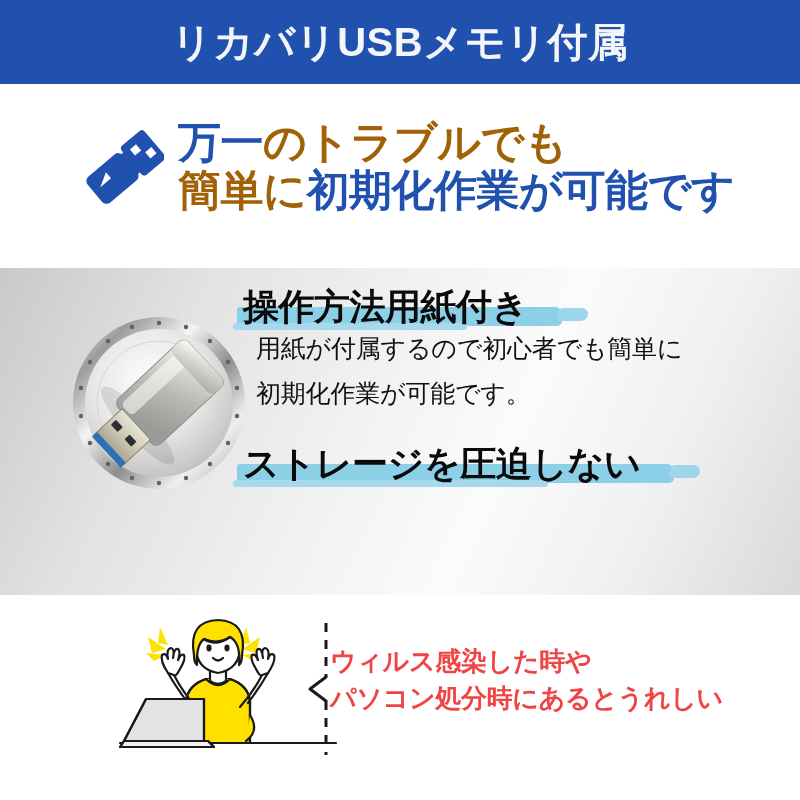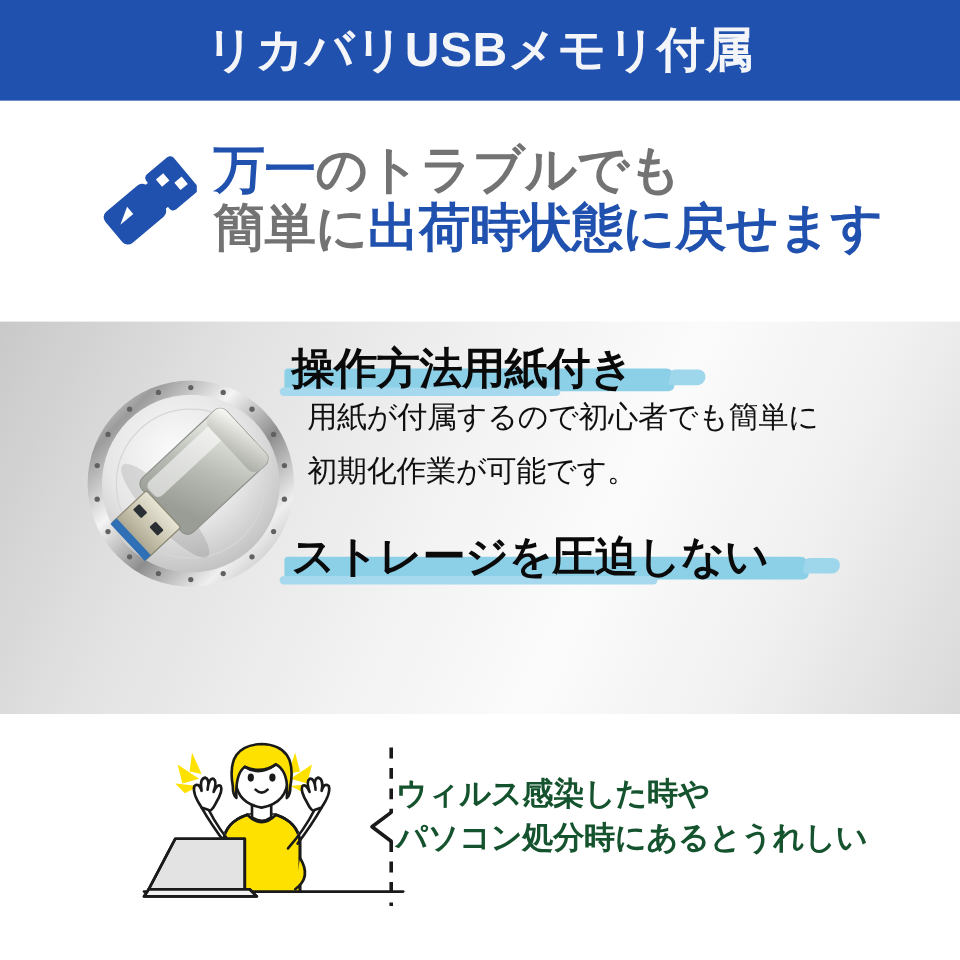--- a/index.html
+++ b/index.html
@@ -35,21 +35,21 @@
     position:absolute; left:78px; top:34px;
     display:flex; align-items:flex-start;
   }
   .usb-icon { width:86px; height:92px; margin-top:6px; flex:0 0 auto; }
   .hero-text { margin-left:14px; }
   .hero-line {
     font-size:43px; font-weight:bold; line-height:1.12;
     white-space:nowrap; letter-spacing:-0.5px;
   }
   .t-blue { color:#2051ae;text-align:center; }
-  .t-black { color:#737373; }
+  .t-black { color:#a16207; }
 
   
   .features {
     position:absolute; left:0; top:268px; width:800px; height:327px;
     background:
       linear-gradient(115deg,
         #c9c9c9 0%,
         #e2e2e2 22%,
         #f2f2f2 45%,
         #fbfbfb 62%,
@@ -100,21 +100,21 @@
 
   
   .bottom {
     position:absolute; left:0; top:595px; width:800px; height:205px;
     background:#ffffff;
   }
   .illus { position:absolute; left:118px; top:20px; width:220px; height:160px; }
   .brace { position:absolute; left:300px; top:24px; width:40px; height:140px; }
   .bottom-text { position:absolute; left:330px; top:48px; }
   .bottom-line {
-    font-size:26px; font-weight:bold; color:#14532d;
+    font-size:26px; font-weight:bold; color:#ef4444;
     line-height:1.42; white-space:nowrap; letter-spacing:-0.3px;
   }
 </style>
 </head>
 <body>
 
 <div id="page">
 
   <div class="banner">
     <div class="banner-title">リカバリUSBメモリ付属</div>
@@ -138,21 +138,21 @@
             <rect x="73" y="48" width="8" height="8" fill="#ffffff"></rect>
           </g>
         </svg>
       </div>
 
       <div class="hero-text">
         <div class="hero-line">
           <span class="t-blue">万一</span><span class="t-black">のトラブルでも</span>
         </div>
         <div class="hero-line">
-          <span class="t-black">簡単に</span><span class="t-blue">出荷時状態に戻せます</span>
+          <span class="t-black">簡単に</span><span class="t-blue">初期化作業が可能です</span>
         </div>
       </div>
 
     </div>
   </div>
 
   <div class="features">
 
     <div class="photo">
       <svg viewBox="0 0 195 195" width="195" height="195" aria-hidden="true">

